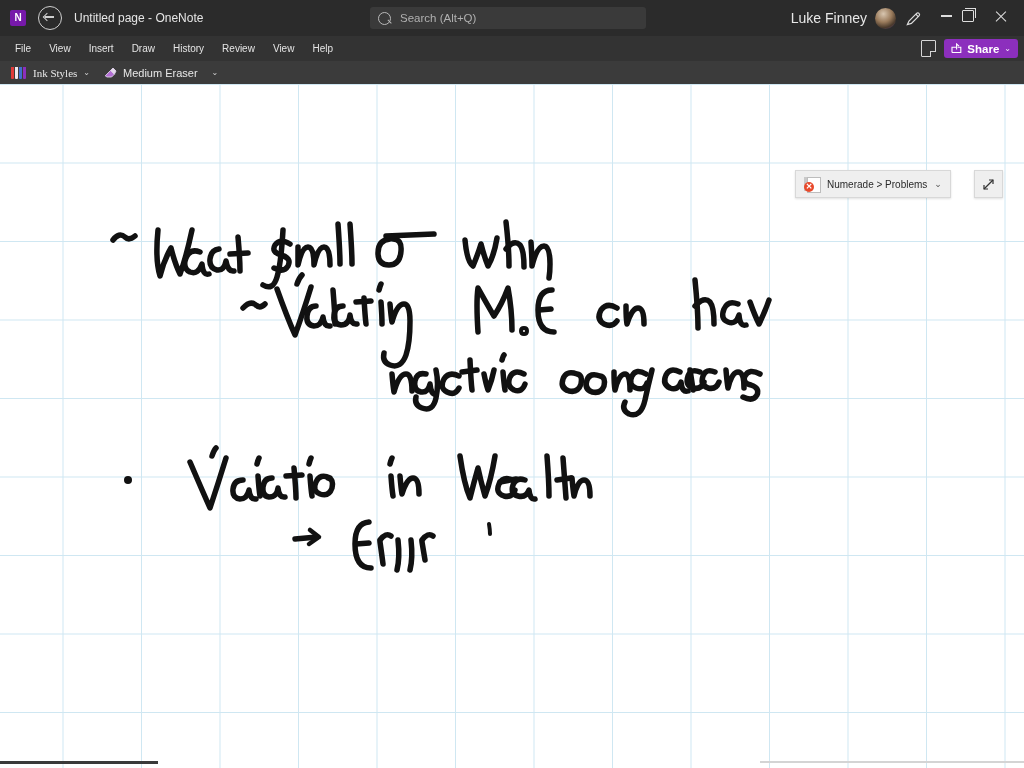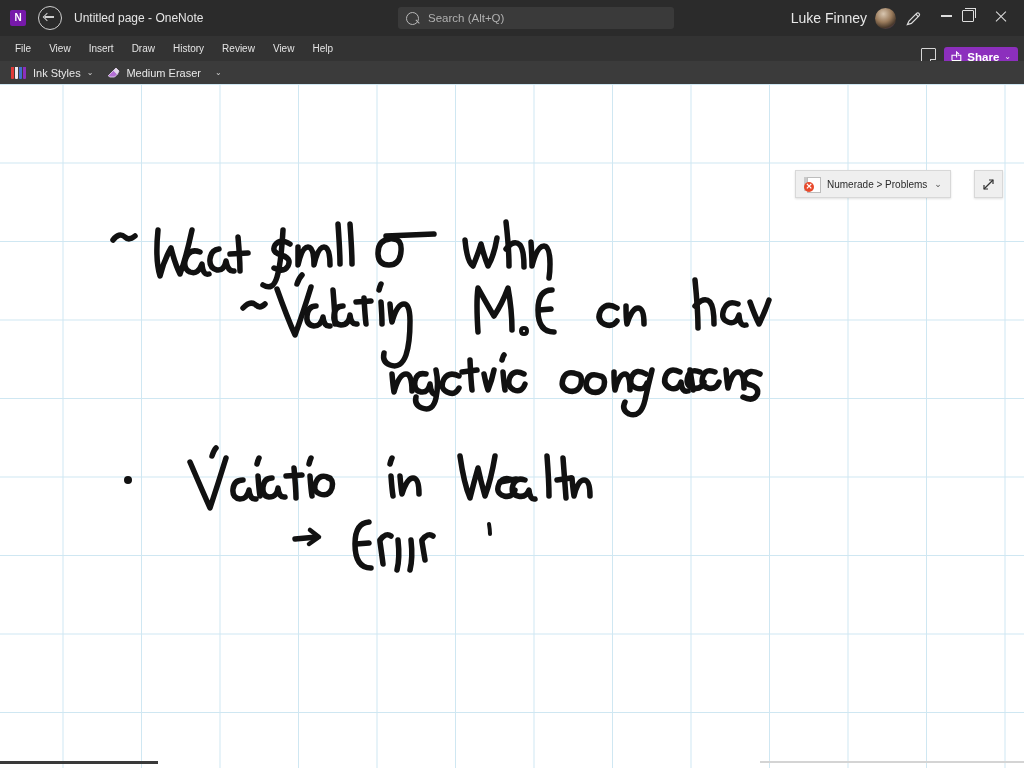--- a/index.html
+++ b/index.html
@@ -71,21 +71,21 @@
 
   .win-title {
     margin-left: 12px;
     color: #e6e6e6;
     font-size: 12px;
     white-space: nowrap;
   }
 
   .search-wrap {
     position: absolute;
-    left: 398px; top: 7px;
+    left: 370px; top: 7px;
     width: 276px; height: 22px;
     background: #3a3a3a;
     border-radius: 3px;
     display: flex;
     align-items: center;
     padding: 0 8px;
     box-sizing: border-box;
   }
   .search-icon {
     width: 11px; height: 11px;
@@ -177,21 +177,21 @@
     padding: 0 9px;
     height: 25px;
     display: flex;
     align-items: center;
     white-space: nowrap;
   }
   .menu-item:first-child { margin-left: 6px; }
 
   .menubar-right {
     position: absolute;
-    right: 6px; top: 8px;
+    right: 6px; top: 0;
     height: 25px;
     display: flex;
     align-items: center;
     gap: 8px;
   }
   .note-icon {
     width: 13px; height: 15px;
     border: 1.3px solid #d6d6d6;
     border-radius: 1px;
     position: relative;
@@ -229,21 +229,21 @@
   .ribbon-item {
     display: flex;
     align-items: center;
     gap: 6px;
     color: #e8e8e8;
     font-size: 11px;
     height: 23px;
     padding: 0 7px;
     white-space: nowrap;
   }
-  .ribbon-item:first-child { margin-left: 4px; }
+  .ribbon-item:first-child { margin-left: 4px; font-family: Liberation Serif, serif; }
   .ink-styles-icon {
     display: flex; gap: 1px; align-items: flex-end;
     width: 16px; height: 13px;
   }
   .ink-styles-icon i {
     display:block; width: 3px; height: 12px; border-radius: 0 0 1px 1px;
   }
   .chev-small { font-size: 8px; opacity: .85; }
 
   .eraser-icon {

